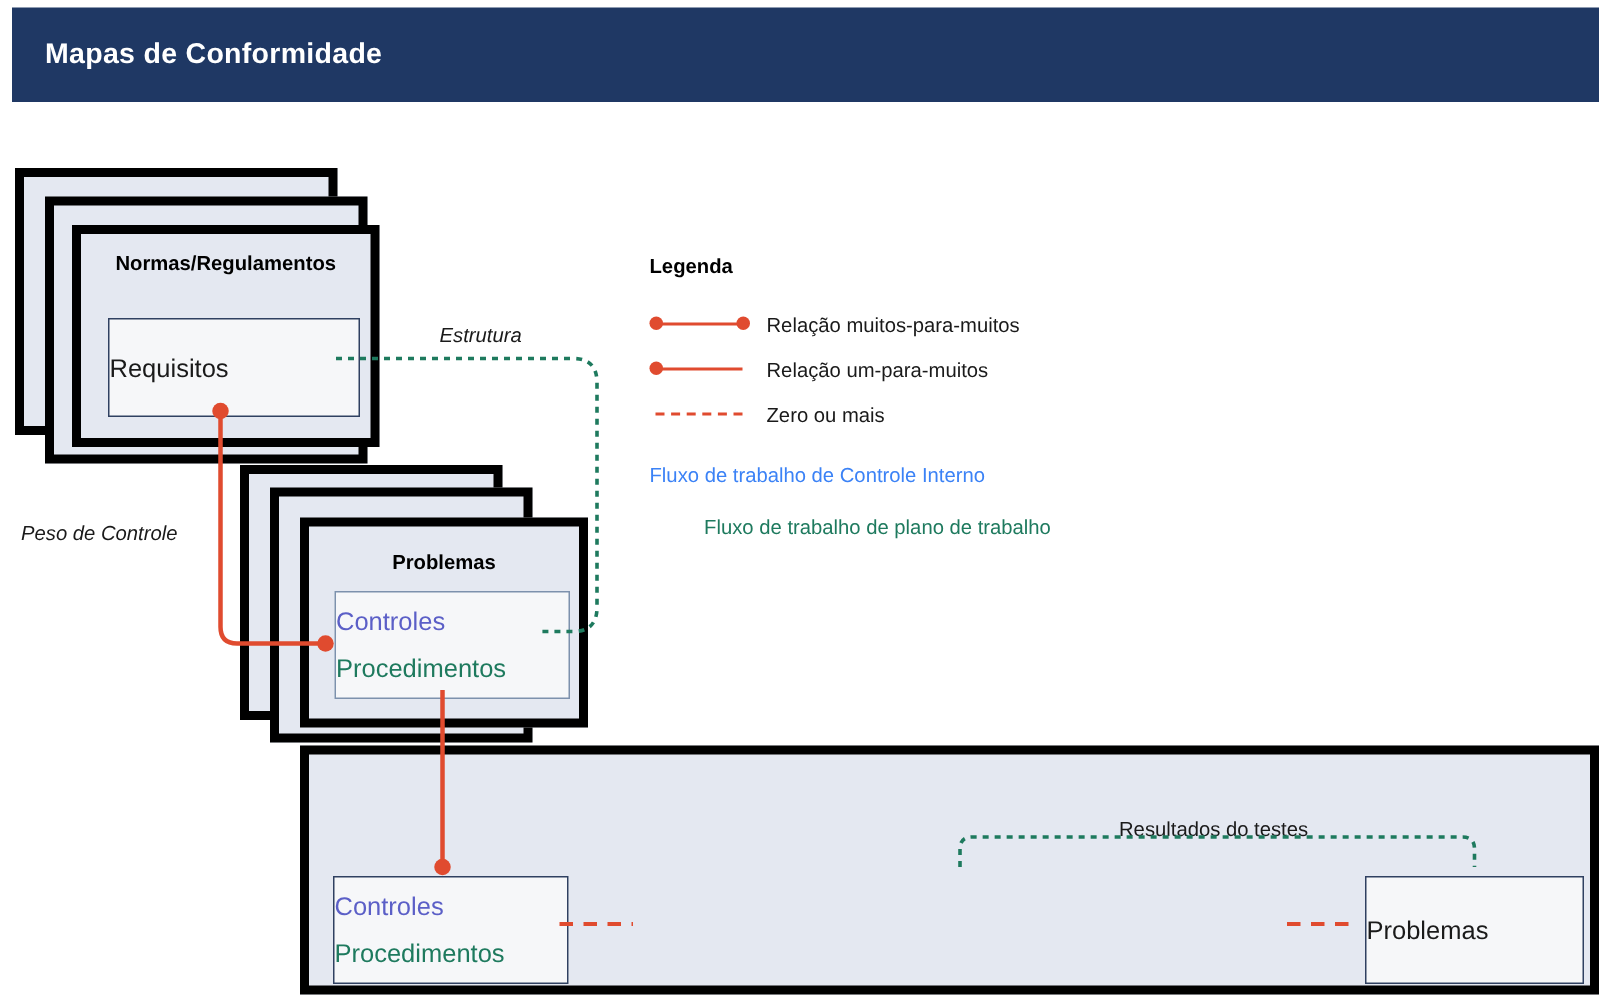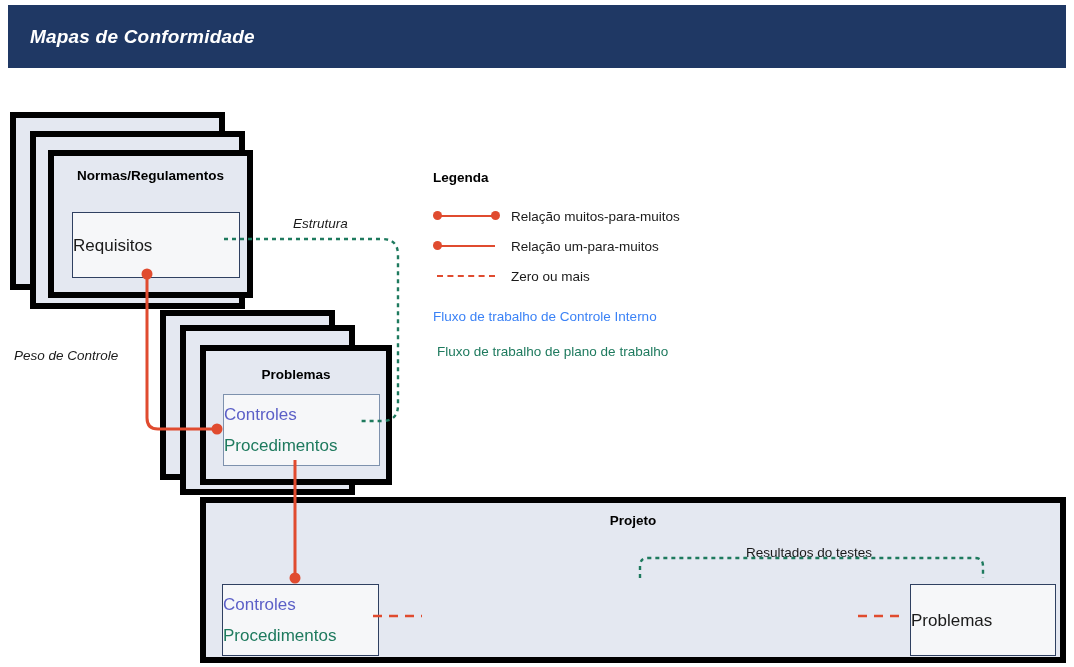--- a/index.html
+++ b/index.html
@@ -18,21 +18,20 @@
 
   
   #header-bar {
     position: absolute;
     left: 8px;
     top: 5px;
     width: 1058px;
     height: 63px;
     background: #1F3864;
     box-sizing: border-box;
-    font-style: italic;
   }
   #header-title {
     position: absolute;
     left: 22px;
     top: 50%;
     transform: translateY(-50%);
     color: #FFFFFF;
     font-size: 19px;
     font-weight: bold;
     letter-spacing: 0.2px;
@@ -136,21 +135,21 @@
     color: #1A1A1A;
     white-space: nowrap;
     padding-left: 8px;
   }
   .legend-flow {
     font-size: 13.5px;
     white-space: nowrap;
     margin-top: 4px;
   }
   #legend-flow-internal { color: #3b82f6; margin-top: 18px; }
-  #legend-flow-plan     { color: #1E7A5E; margin-top: 20px; padding-left: 4px; }
+  #legend-flow-plan     { color: #1E7A5E; margin-top: 20px; padding-left: 4px; text-align: center; }
 
   
   #connectors {
     position: absolute;
     left: 0; top: 0;
     width: 1074px; height: 667px;
     pointer-events: none;
   }
 </style>
 </head>
@@ -173,21 +172,20 @@
 <div class="card" style="left:180px; top:325px; width:175px; height:170px;"></div>
 <div class="card" style="left:200px; top:345px; width:192px; height:140px;">
   <div class="group-title" style="top:16px;">Problemas</div>
   <div class="inner-box grey" style="left:17px; top:43px; width:157px; height:72px;">
     <div class="box-label ctrl" style="top:10px;">Controles</div>
     <div class="box-label proc" style="top:41px;">Procedimentos</div>
   </div>
 </div>
 
 <div class="card" style="left:200px; top:497px; width:866px; height:166px;">
-  <div class="group-title" style="top:10px;">Projeto</div>
 
   <div class="inner-box navy" style="left:16px; top:81px; width:157px; height:72px;">
     <div class="box-label ctrl" style="top:10px;">Controles</div>
     <div class="box-label proc" style="top:41px;">Procedimentos</div>
   </div>
 
 
   <div class="inner-box navy" style="left:704px; top:81px; width:146px; height:72px;">
     <div class="box-label" style="top:26px;">Problemas</div>
   </div>

